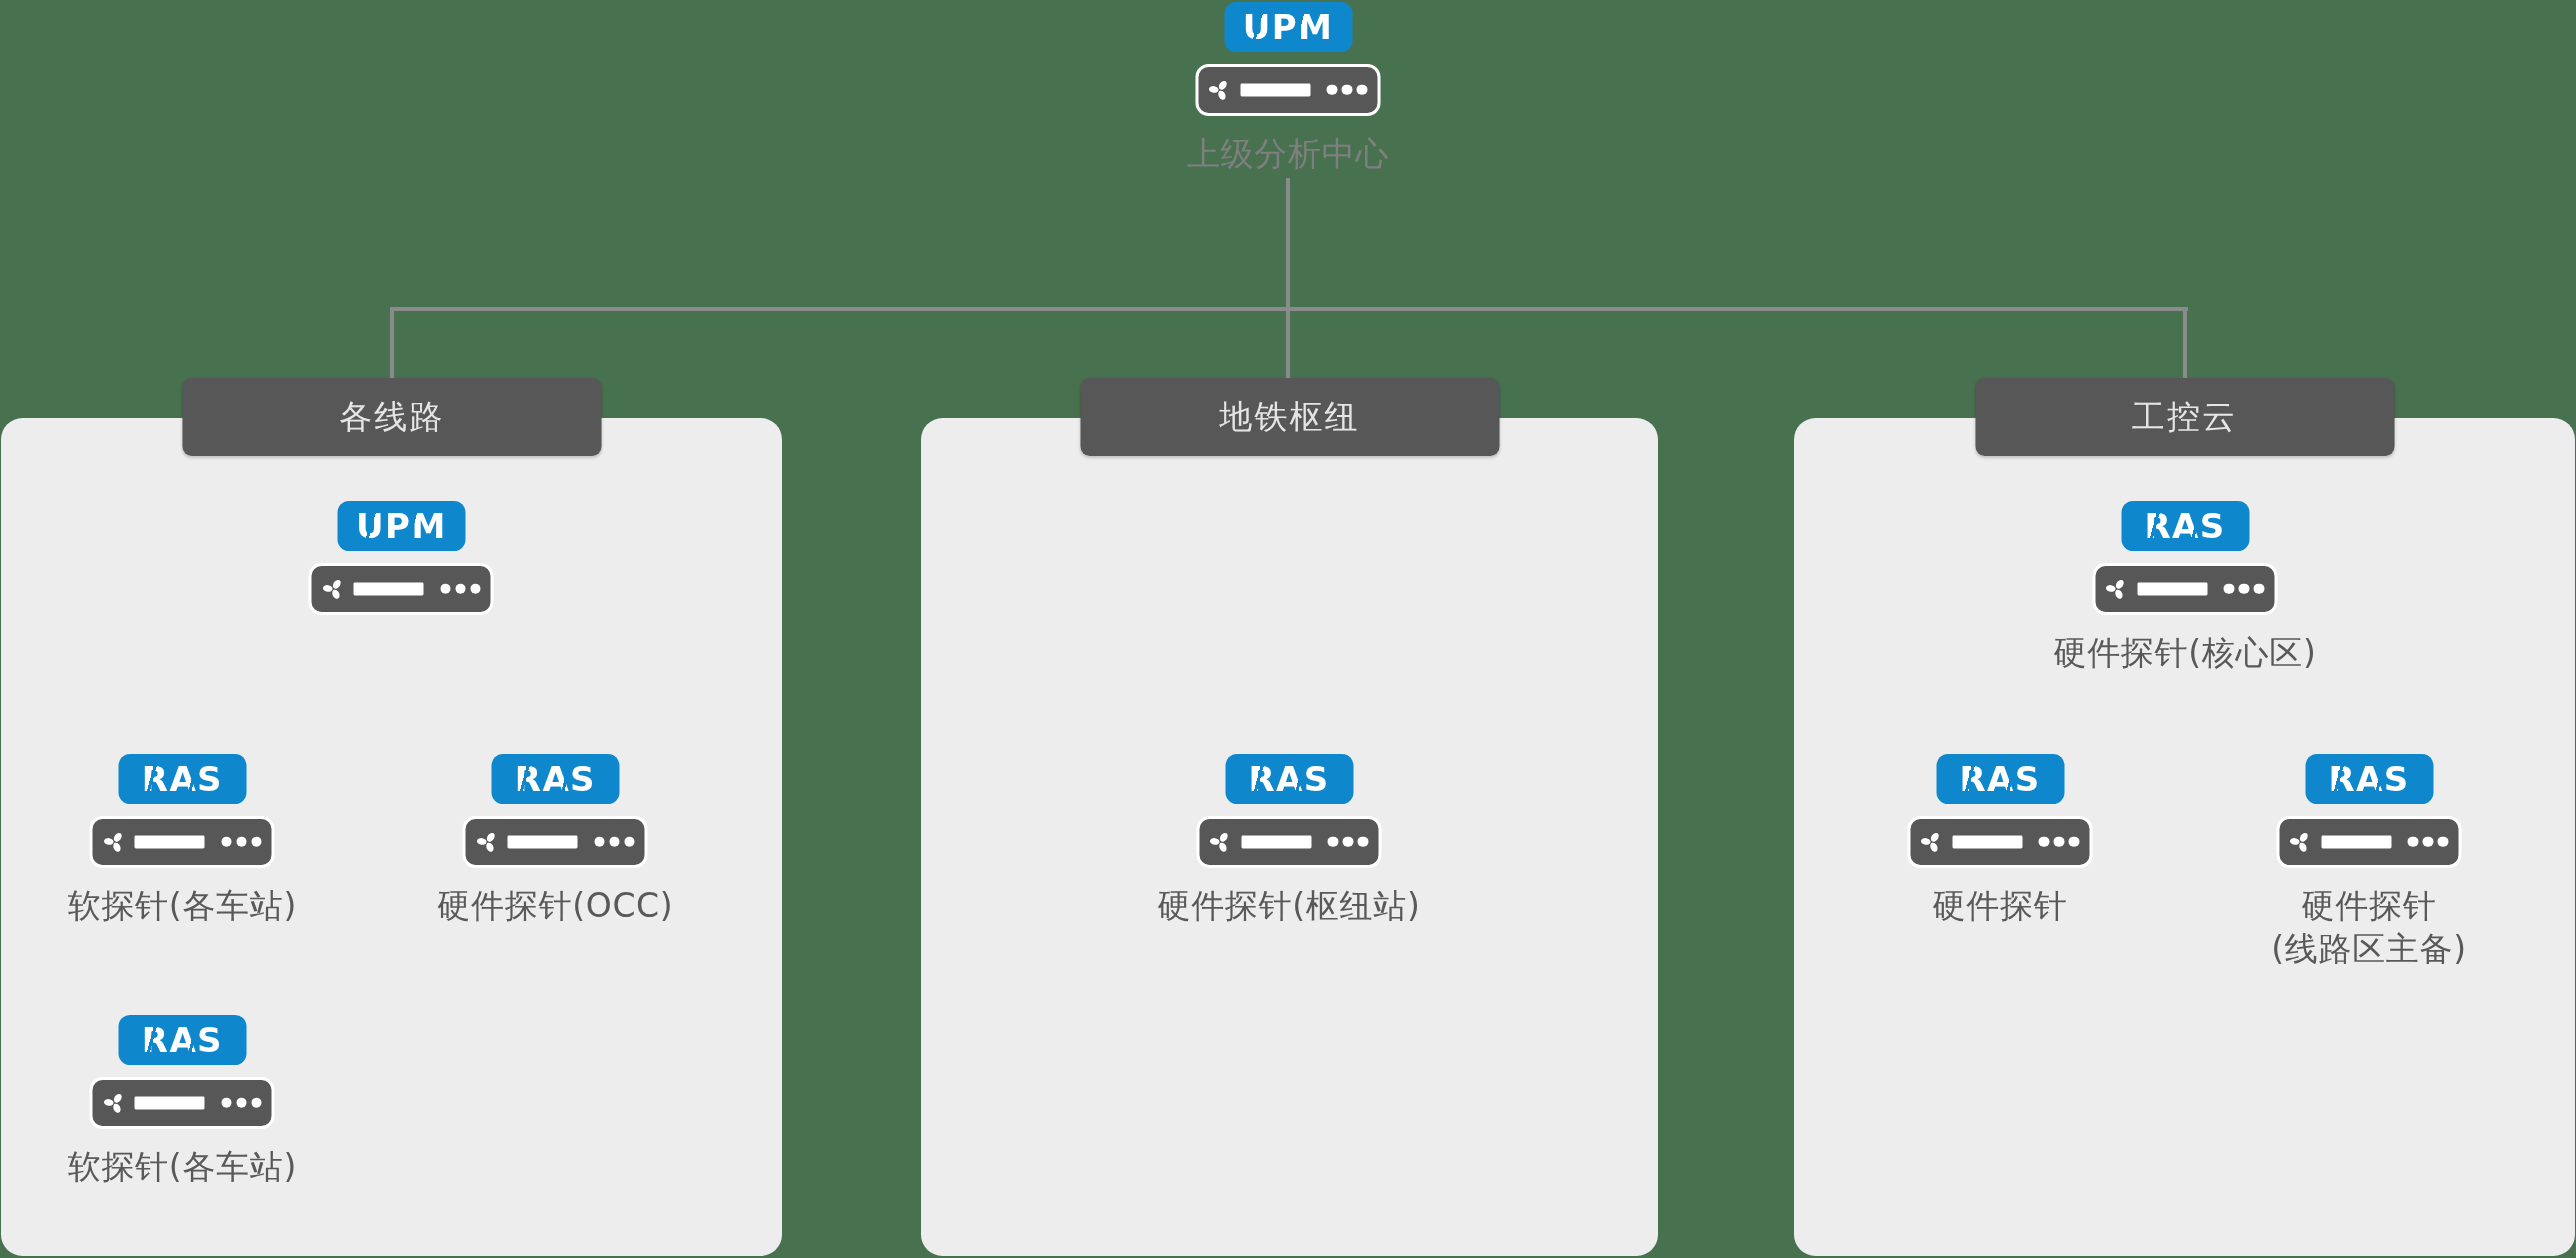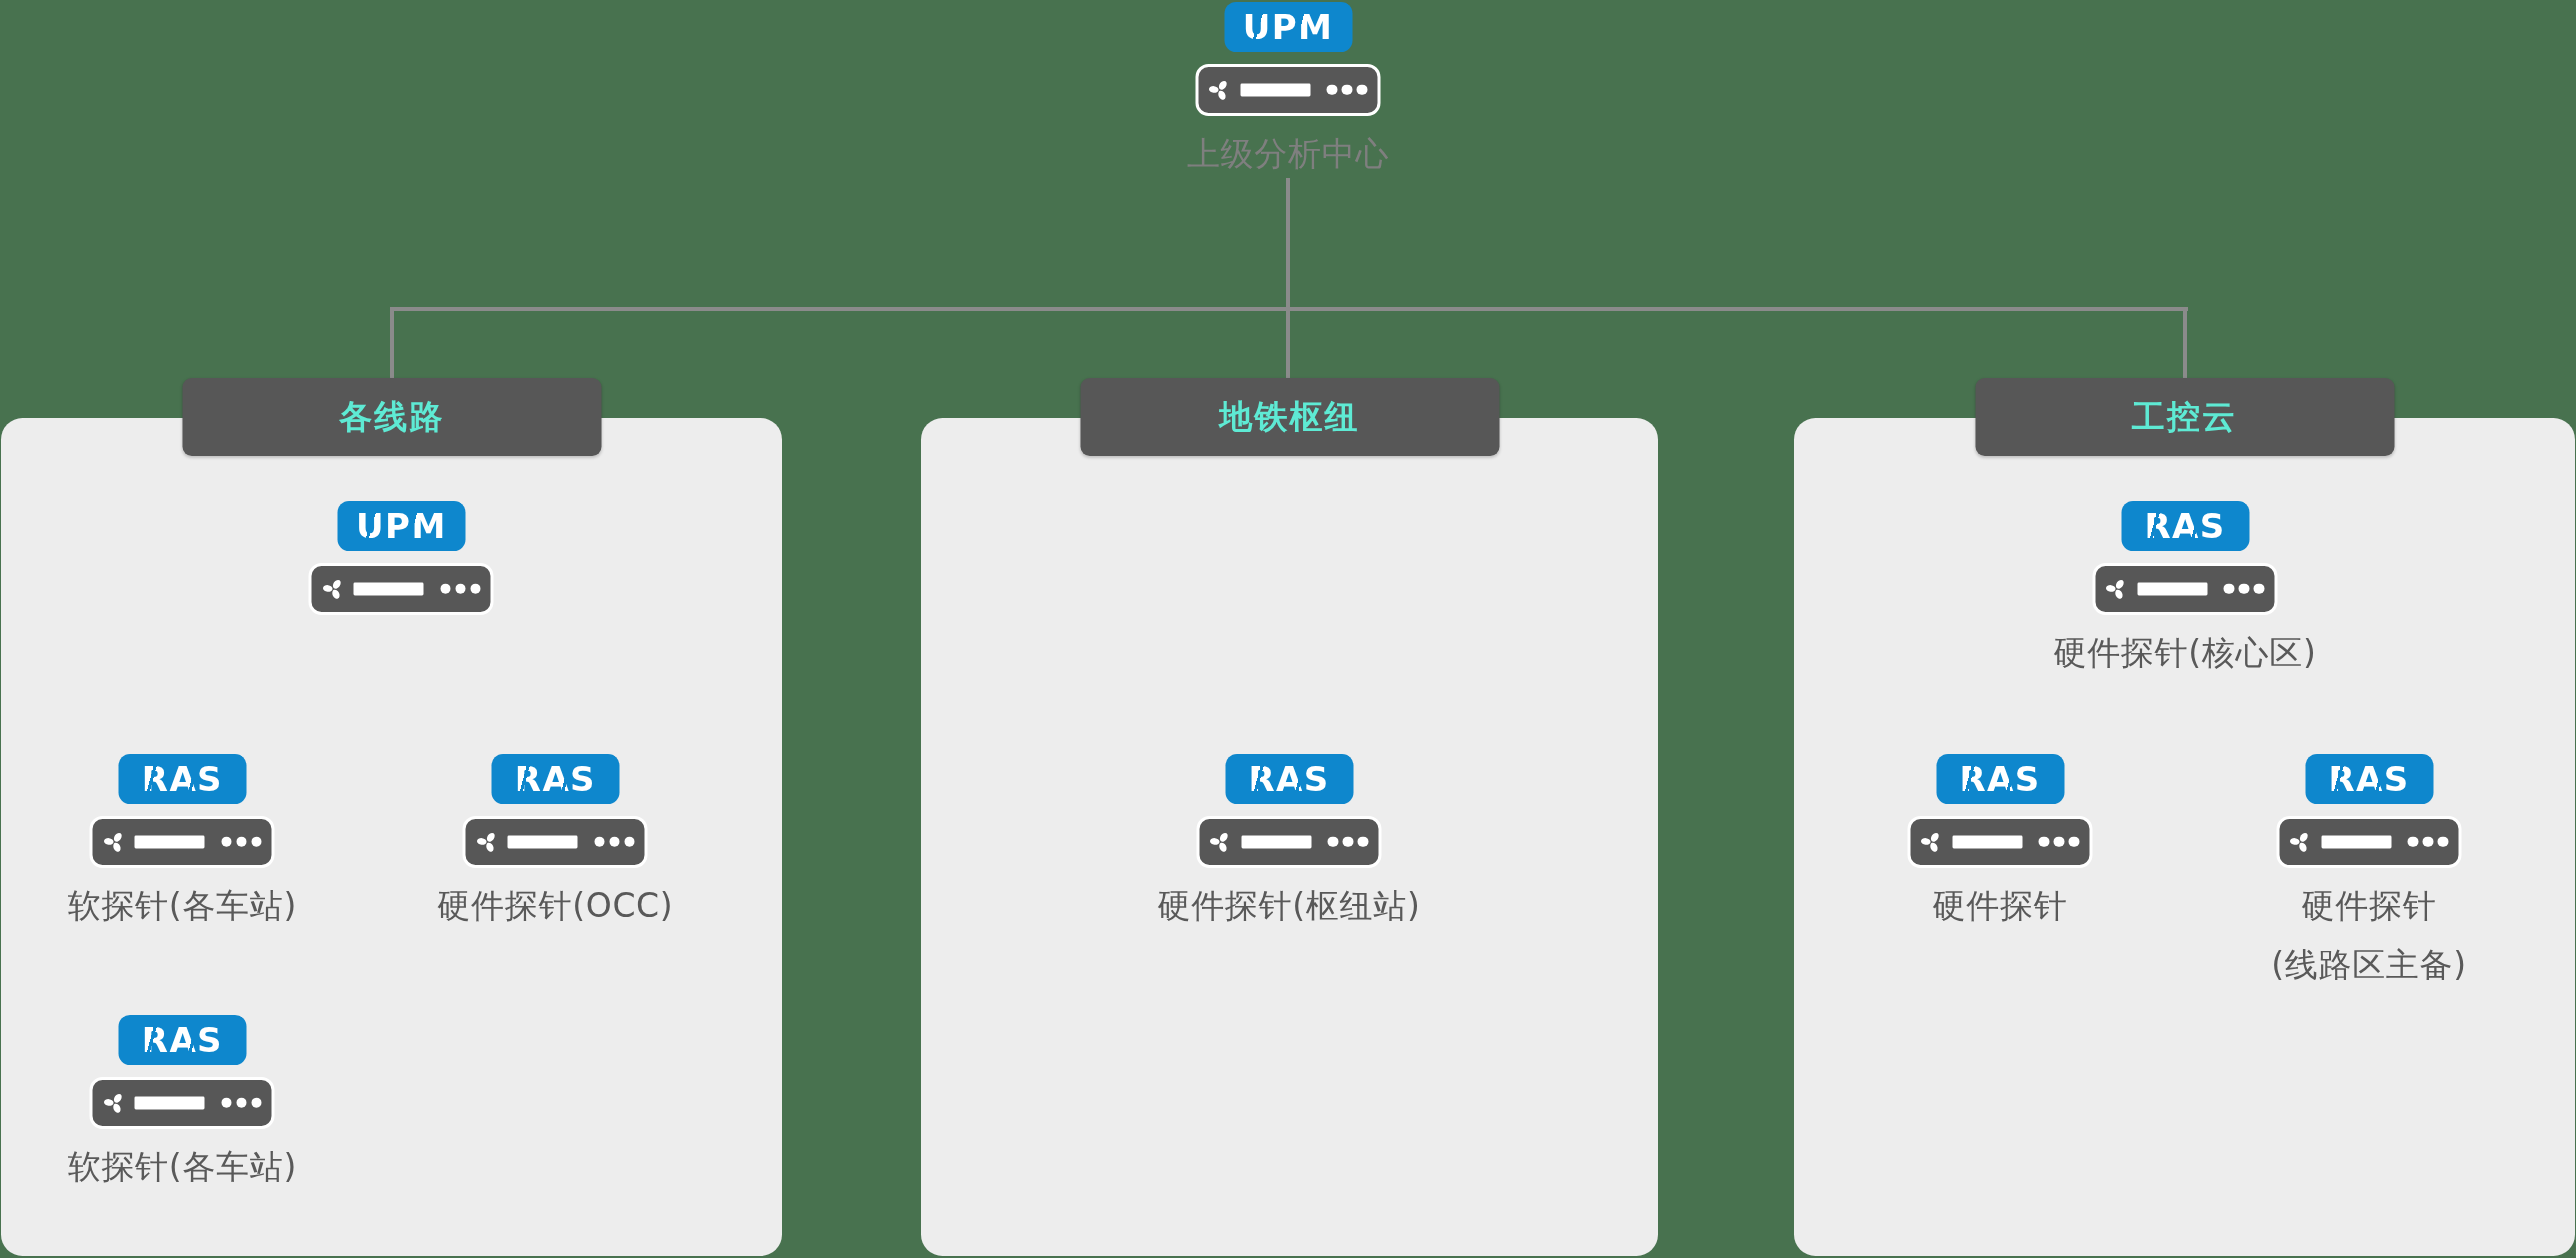--- a/index.html
+++ b/index.html
@@ -33,21 +33,21 @@
     background:var(--panel);border-radius:21.5px;z-index:1;
   }
   .panel-1{left:1.4px;width:781px;}
   .panel-2{left:921px;width:737px;}
   .panel-3{left:1794px;width:781px;}
 
   .tab{
     position:absolute;top:-40px;width:419px;height:78px;
     left:50%;transform:translateX(-50%);
     background:var(--dark);border-radius:9.3px;
-    color:#5eead4;font-size:33px;font-weight:700;letter-spacing:2.1px;
+    color:#e5e5e5;font-size:33px;font-weight:400;letter-spacing:2.1px;
     display:flex;align-items:center;justify-content:center;
     z-index:3;box-shadow:0 1.4px 2.9px rgba(0,0,0,.18);
   }
 
   
   .node{position:absolute;width:373px;transform:translateX(-50%);text-align:center;}
   .badge{
     position:relative;display:inline-block;width:128px;height:50px;
     background:var(--blue);border-radius:11.5px;overflow:hidden;
     color:#fff;font-size:34px;font-weight:bold;letter-spacing:1.4px;
@@ -274,18 +274,18 @@
             </g>
           </svg>
         <div class="bar"></div>
         <div class="leds">
             <i></i>
             <i></i>
             <i></i>
           </div>
       </div>
       <div class="nlabel">硬件探针</div>
-      <div class="nlabel" style="margin-top:16px;">(线路区主备)</div>
+      <div class="nlabel" style="margin-top:0;">(线路区主备)</div>
     </div>
   </section>
 
 </div>
 
 
 </body></html>

